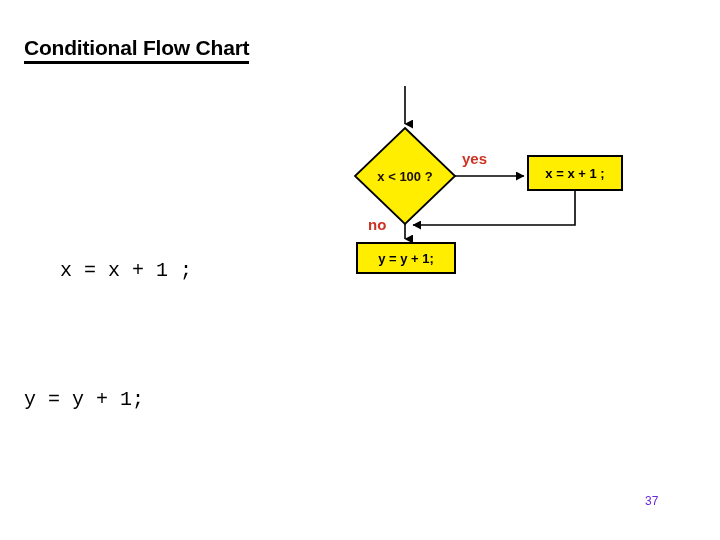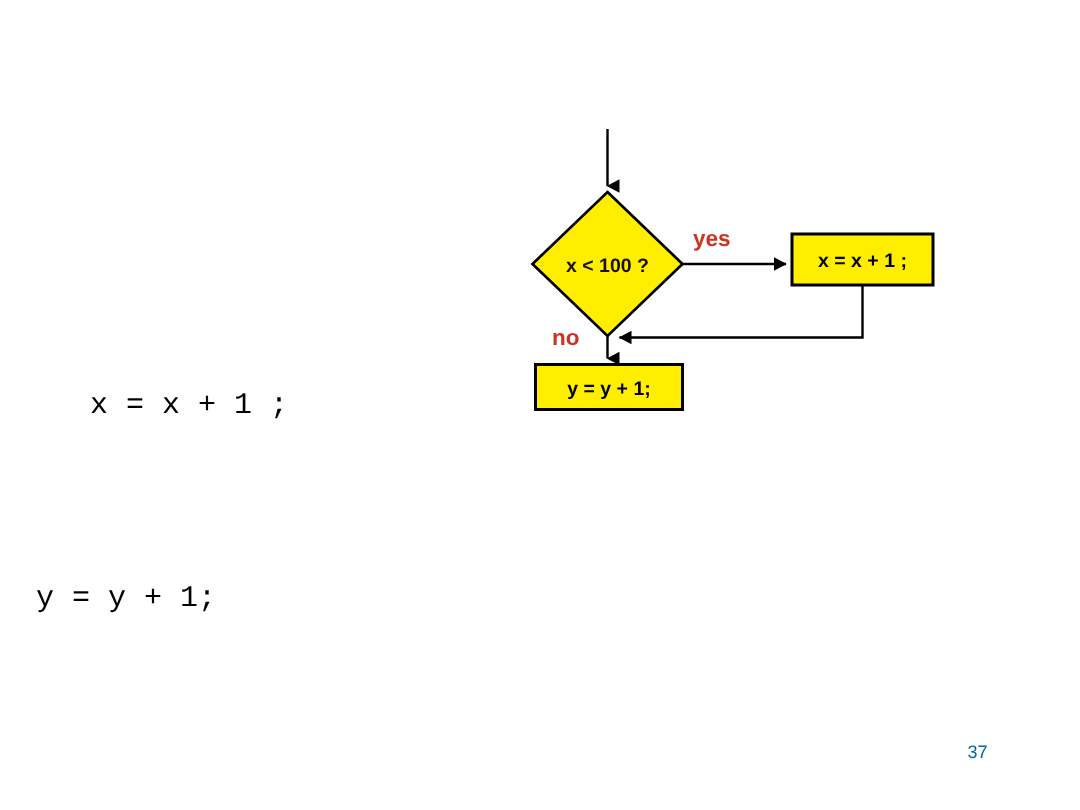--- a/index.html
+++ b/index.html
@@ -77,28 +77,29 @@
     font-size: 15px;
   }
 
   
   #page-number {
     position: absolute;
     left: 645px;
     top: 494px;
     font-family: "Liberation Sans", sans-serif;
     font-size: 12px;
-    color: #0369a1;
+    color: #6d28d9;
   }
 </style>
 </head>
 <body>
 
 <div id="slide">
 
+  <div id="slide-title">Conditional Flow Chart</div>
 
   <div id="code-block">
     <div class="code-line">   x = x + 1 ;</div>
     <div class="code-line">y = y + 1;</div>
   </div>
 
   <div id="flowchart">
     <svg width="310" height="215" viewBox="0 0 310 215" xmlns="http://www.w3.org/2000/svg">
 
       <defs>

